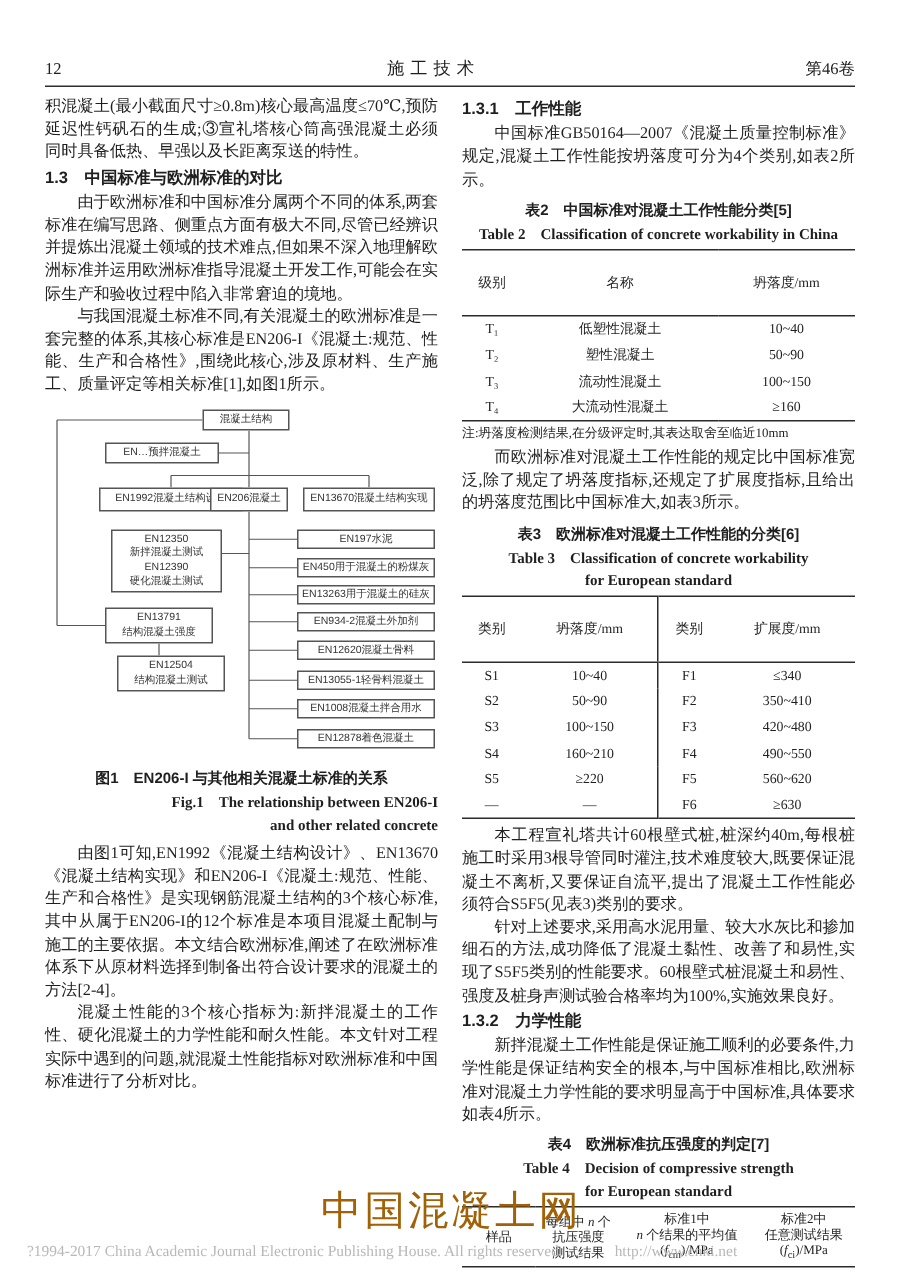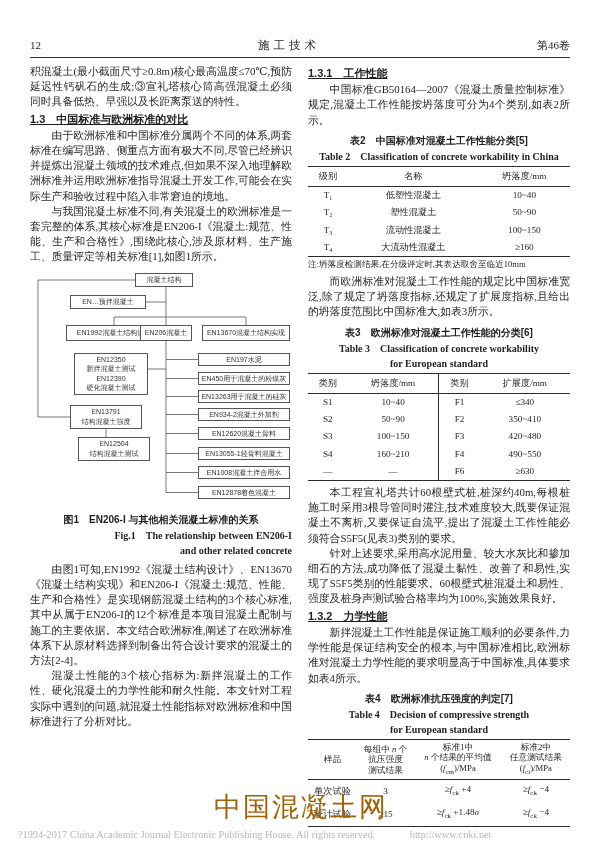--- a/index.html
+++ b/index.html
@@ -20,21 +20,21 @@
   .col{
     position:absolute;top:64px;width:262px;
     font-size:10.8px;line-height:15.2px;text-align:justify;
   }
   .col-left{left:30px;}
   .col-right{left:308px;}
   p.body-para{margin:0;text-indent:2em;}
   p.no-indent{text-indent:0;}
   .sec-heading{
     margin:2px 0 1px;font-size:11px;font-weight:bold;text-indent:0;
-    font-family:"Liberation Sans","DejaVu Sans",sans-serif;text-align:left;text-decoration:underline;
+    font-family:"Liberation Sans","DejaVu Sans",sans-serif;text-align:left;
   }
   
   .fig{position:relative;width:262px;height:236px;margin-top:4px;}
   .fig svg{position:absolute;left:0;top:0;}
   .node{
     position:absolute;border:1px solid #555;background:#fff;
     display:flex;align-items:center;justify-content:center;
     font-size:7px;line-height:9px;white-space:nowrap;color:#333;
     font-family:"Liberation Sans","DejaVu Sans",sans-serif;box-sizing:border-box;
   }
@@ -55,21 +55,21 @@
   .tbl-cap-en{
     text-align:center;font-weight:bold;font-size:10px;text-indent:0;
     margin:2px 0 0;line-height:13px;
   }
   table.ctable{
     width:100%;border-collapse:collapse;margin-top:3px;
     font-size:9.2px;border-top:1.4px solid #2b2b2b;border-bottom:1.4px solid #2b2b2b;
   }
   .ctable th{
     font-weight:normal;text-align:center;border-bottom:0.8px solid #2b2b2b;
-    padding:2px 1px;
+    padding:14px 1px;
   }
   .ctable td{text-align:center;padding:1px 1px;}
   .t3 th:nth-child(3),.t3 td:nth-child(3){border-left:0.8px solid #2b2b2b;}
   .t4 th{font-size:8.7px;line-height:10.5px;padding:2px 1px;}
   .t4 td{padding:2px 1px;}
   .tbl-note{font-size:8.6px;line-height:11px;margin:2px 0 0;text-indent:0;text-align:left;}
   
   .watermark{
     position:absolute;left:214px;top:789px;
     font-size:27px;letter-spacing:2px;color:#a16207;
@@ -232,20 +232,26 @@
         <td>F3</td>
         <td>420~480</td>
       </tr>
       <tr>
         <td>S4</td>
         <td>160~210</td>
         <td>F4</td>
         <td>490~550</td>
       </tr>
       <tr>
+        <td>S5</td>
+        <td>≥220</td>
+        <td>F5</td>
+        <td>560~620</td>
+      </tr>
+      <tr>
         <td>—</td>
         <td>—</td>
         <td>F6</td>
         <td>≥630</td>
       </tr>
     </tbody>
   </table>
 
   <p class="body-para" style="margin-top:4px;">本工程宣礼塔共计60根壁式桩,桩深约40m,每根桩施工时采用3根导管同时灌注,技术难度较大,既要保证混凝土不离析,又要保证自流平,提出了混凝土工作性能必须符合S5F5(见表3)类别的要求。</p>
   <p class="body-para">针对上述要求,采用高水泥用量、较大水灰比和掺加细石的方法,成功降低了混凝土黏性、改善了和易性,实现了S5F5类别的性能要求。60根壁式桩混凝土和易性、强度及桩身声测试验合格率均为100%,实施效果良好。</p>

